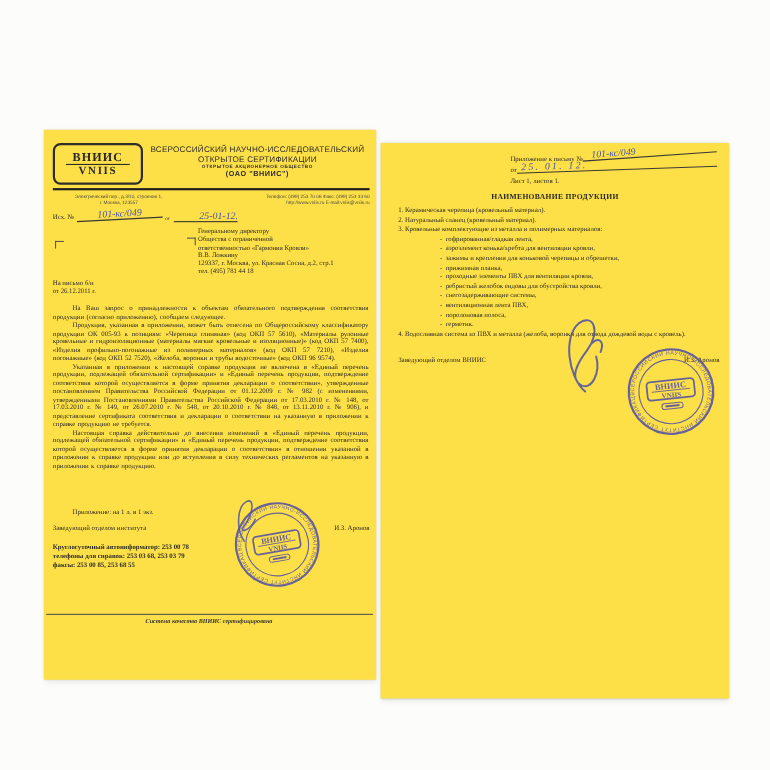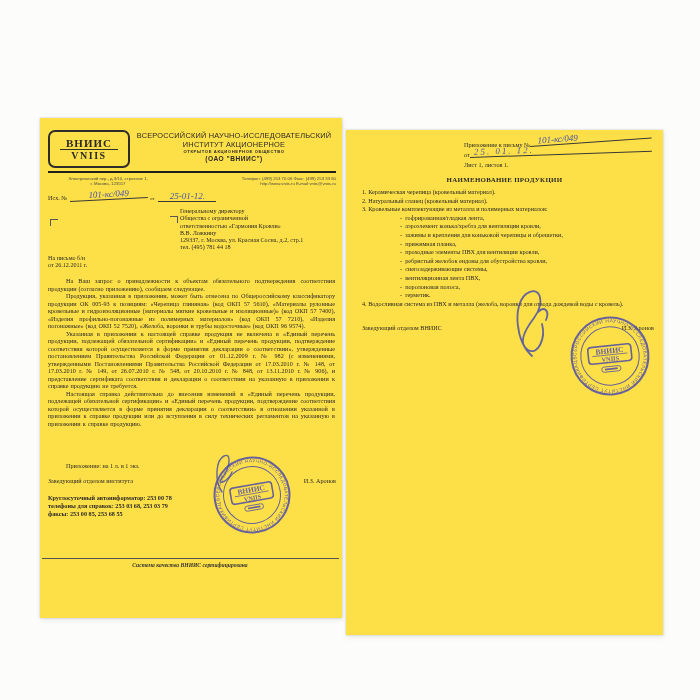--- a/index.html
+++ b/index.html
@@ -35,21 +35,21 @@
   .addr-right{left:150px;top:58px;width:146px;text-align:right;
     font-family:"Liberation Sans", sans-serif;font-size:4.3px;line-height:5.4px;color:#4a4743;}
 
   
   .isx-row{left:8px;top:74px;width:220px;font-size:6.2px;display:flex;align-items:flex-end;}
   .isx-label{white-space:nowrap;padding-bottom:1px;}
   .hw{font-style:italic;color:#4652a9;font-size:9px;line-height:9px;white-space:nowrap;}
   .uline{border-bottom:1px solid #3a3835;display:inline-block;text-align:center;}
   .isx-num{width:78px;transform:rotate(-3deg);transform-origin:left bottom;margin-left:3px;}
   .isx-ot{font-size:4.5px;margin:0 2px;padding-bottom:1px;}
-  .isx-date{width:58px;margin-left:2px;}
+  .isx-date{width:58px;margin-left:2px;text-align:right;}
 
   
   .bracket-l{left:10px;top:101px;width:7px;height:6px;border-left:1px solid #5a5753;border-top:1px solid #5a5753;}
   .bracket-r{left:130px;top:98px;width:7px;height:6px;border-right:1px solid #5a5753;border-top:1px solid #5a5753;}
   .addressee{left:140px;top:90px;width:158px;font-size:6.1px;line-height:7.3px;}
   .in-reply{left:8px;top:137px;font-size:6.1px;line-height:7.3px;}
 
   
   .body-text{left:8px;top:159px;width:287px;font-size:6.2px;line-height:7.5px;text-align:justify;}
   .body-text p{margin:0;text-indent:18px;word-spacing:.5px;}
@@ -87,21 +87,21 @@
 
 <div class="page" id="page-left">
 
   <div class="abs logo-box">
     <span class="logo-top">ВНИИС</span>
     <span class="logo-bottom">VNIIS</span>
   </div>
 
   <div class="abs head-title">
     <div class="t1">ВСЕРОССИЙСКИЙ  НАУЧНО-ИССЛЕДОВАТЕЛЬСКИЙ</div>
-    <div class="t2">ИНСТИТУТ  АКЦИОНЕРНОЕ</div>
+    <div class="t2">ОТКРЫТОЕ  СЕРТИФИКАЦИИ</div>
     <div class="t3">ОТКРЫТОЕ АКЦИОНЕРНОЕ ОБЩЕСТВО</div>
     <div class="t4">(ОАО  "ВНИИС")</div>
   </div>
 
   <div class="abs head-rule"></div>
 
   <div class="abs addr-left">
     <div>Электрический пер., д.3/10, строение 1,</div>
     <div>г. Москва, 123557</div>
   </div>

